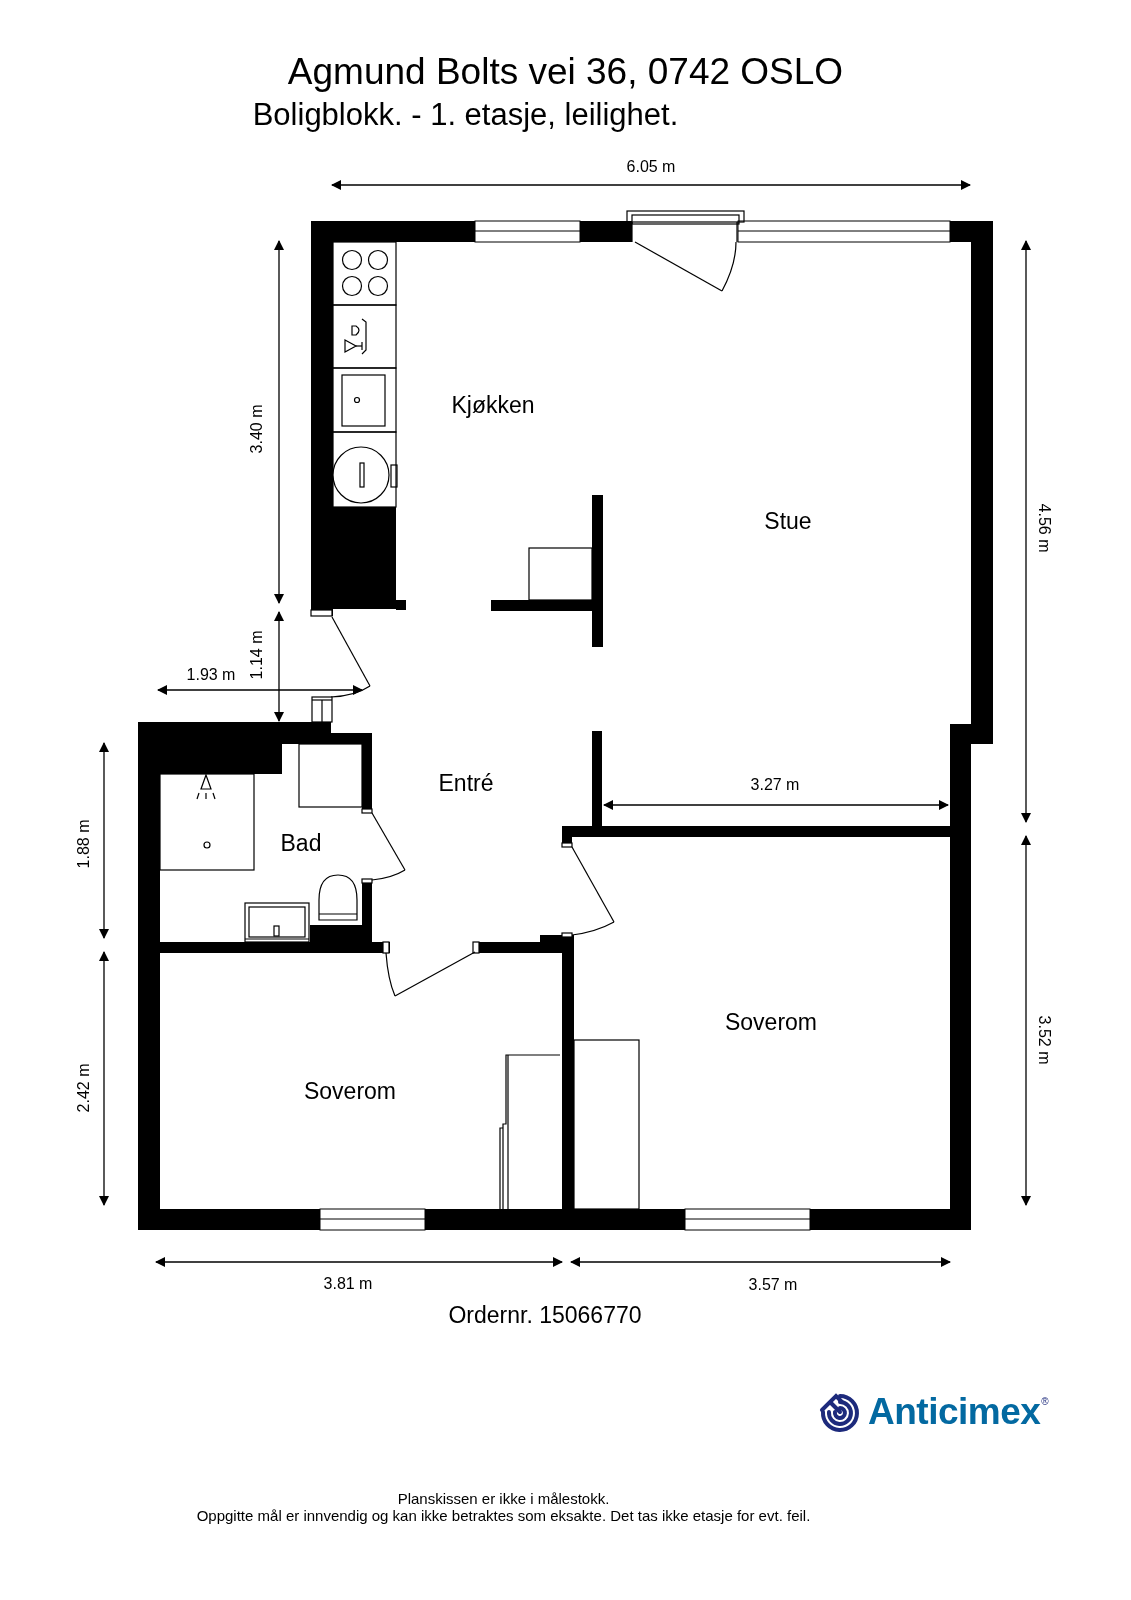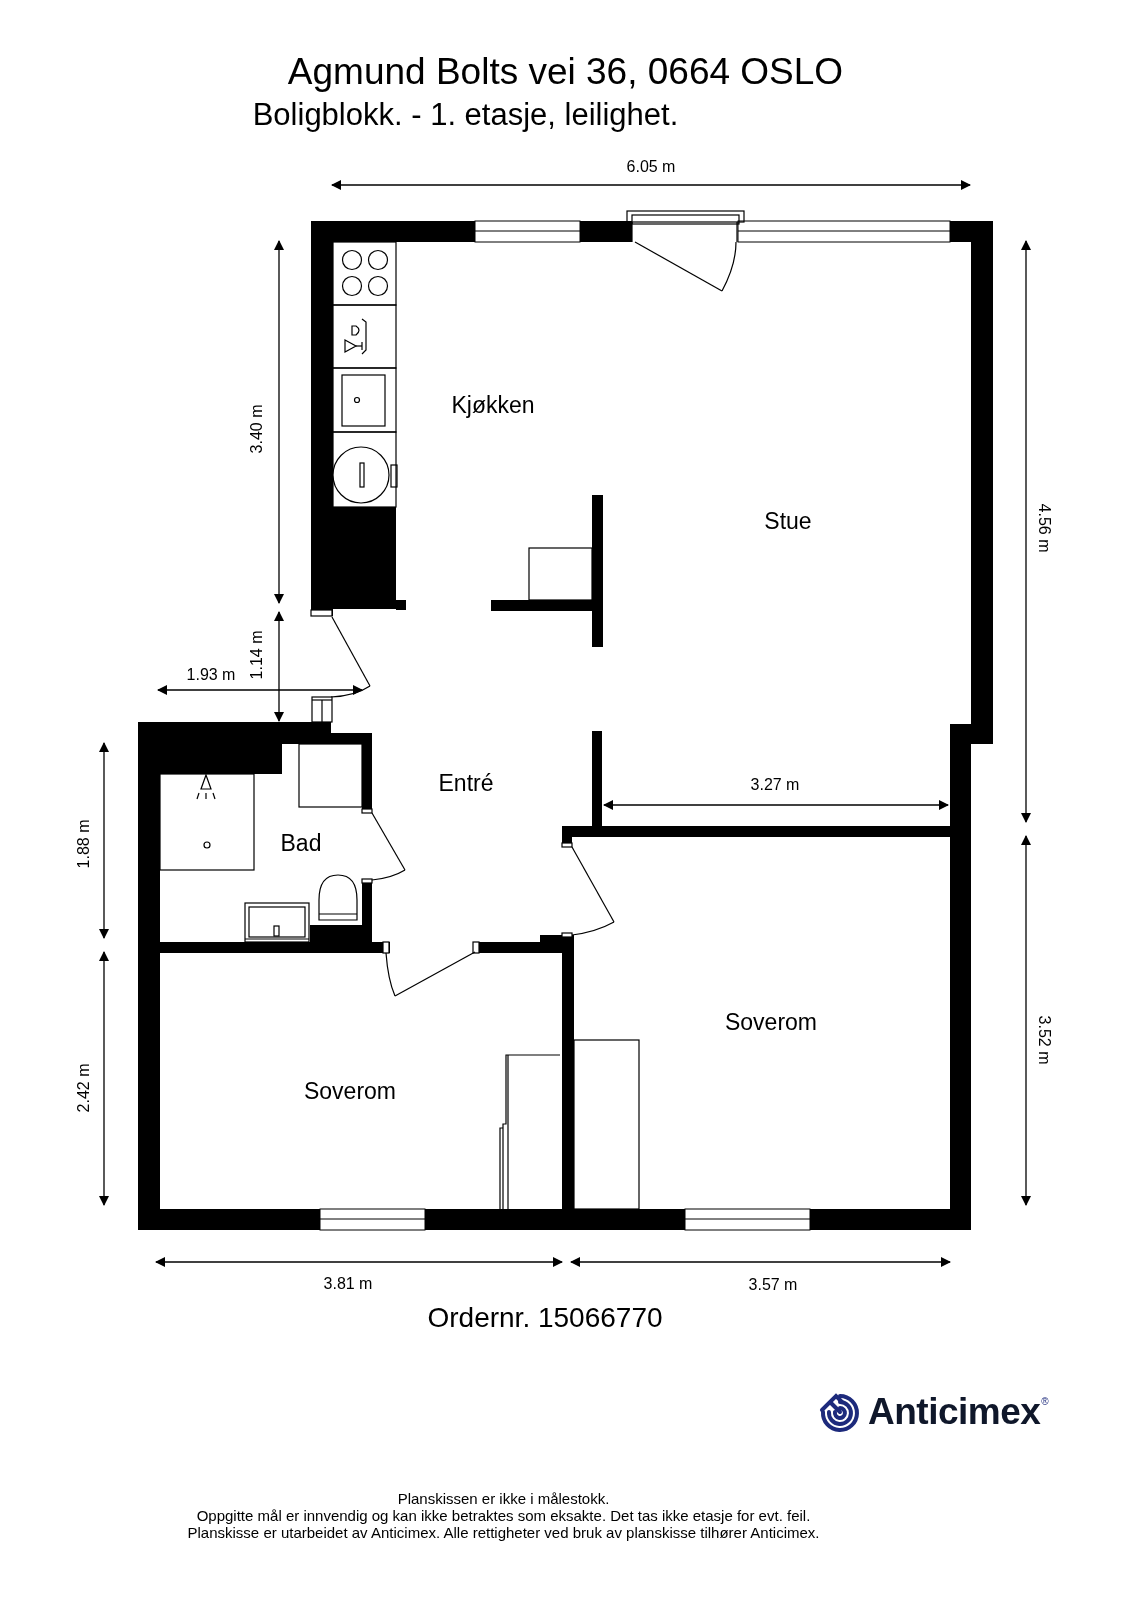--- a/index.html
+++ b/index.html
@@ -6,32 +6,32 @@
   body { width: 1131px; height: 1600px; position: relative; overflow: hidden;
          font-family: "Liberation Sans", sans-serif; color: #000; }
   .title { position: absolute; left: 0; width: 1131px; text-align: center; top: 52px;
            font-size: 37px; line-height: 40px; }
   .subtitle { position: absolute; left: 0; width: 931px; text-align: center; top: 98px;
               font-size: 31px; line-height: 34px; }
   svg.plan { position: absolute; left: 0; top: 0; }
   .room-label { font-family: "Liberation Sans", sans-serif; font-size: 23px; fill: #000; }
   .dim-label { font-family: "Liberation Sans", sans-serif; font-size: 16px; fill: #000; }
   .order { position: absolute; left: 0; width: 1090px; text-align: center; top: 1302px;
-           font-size: 28px; }
+           font-size: 23px; }
   .logo { position: absolute; left: 818px; top: 1390px; height: 44px; display: flex; align-items: center; }
-  .logo-text { font-size: 37px; font-weight: bold; color: #0f172a; letter-spacing: -0.5px; margin-left: 6px; }
+  .logo-text { font-size: 37px; font-weight: bold; color: #0369a1; letter-spacing: -0.5px; margin-left: 6px; }
   .logo-reg { font-size: 10px; color: #1d2a7c; align-self: flex-start; margin-top: 6px; margin-left: 1px; }
   .disclaimer { position: absolute; left: 0; width: 1007px; text-align: center; top: 1490px;
                 font-size: 15px; line-height: 17px; }
   .disclaimer div { white-space: nowrap; }
 </style>
 </head>
 <body>
 
-<div class="title">Agmund Bolts vei 36, 0664 OSLO</div>
+<div class="title">Agmund Bolts vei 36, 0742 OSLO</div>
 <div class="subtitle">Boligblokk.  - 1. etasje, leilighet.</div>
 
 <svg class="plan" width="1131" height="1600" viewBox="0 0 1131 1600">
   <defs>
     <marker id="arr" markerWidth="10" markerHeight="10" refX="9" refY="5" orient="auto-start-reverse" markerUnits="userSpaceOnUse">
       <path d="M0,0 L10,5 L0,10 z" fill="#000"></path>
     </marker>
   </defs>
 
   <g fill="#000">
@@ -218,14 +218,13 @@
       <line x1="22" y1="22" x2="13" y2="13"></line>
     </g>
   </svg>
   <span class="logo-text">Anticimex</span>
   <span class="logo-reg">®</span>
 </div>
 
 <div class="disclaimer">
   <div>Planskissen er ikke i målestokk.</div>
   <div>Oppgitte mål er innvendig og kan ikke betraktes som eksakte. Det tas ikke etasje for evt. feil.</div>
-  <div>Planskisse er utarbeidet av Anticimex. Alle rettigheter ved bruk av planskisse tilhører Anticimex.</div>
 </div>
 
 </body></html>

